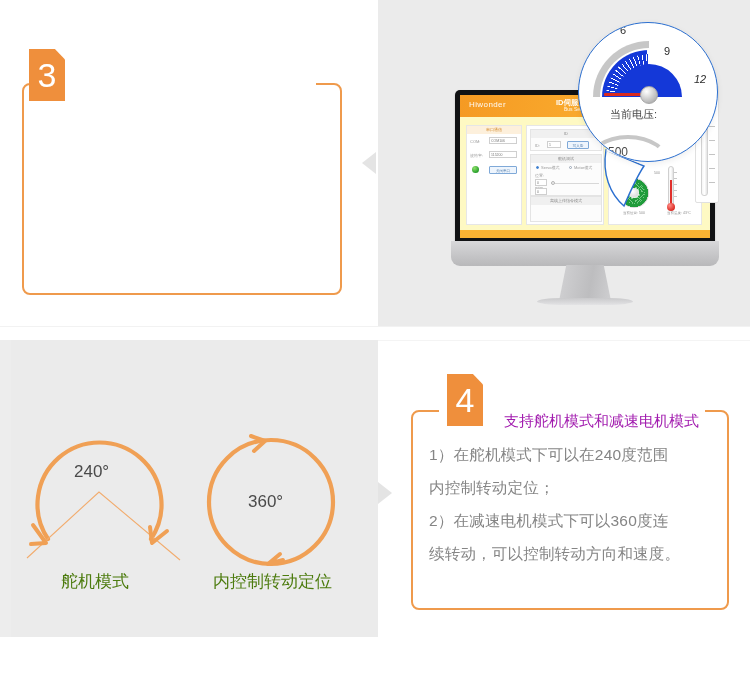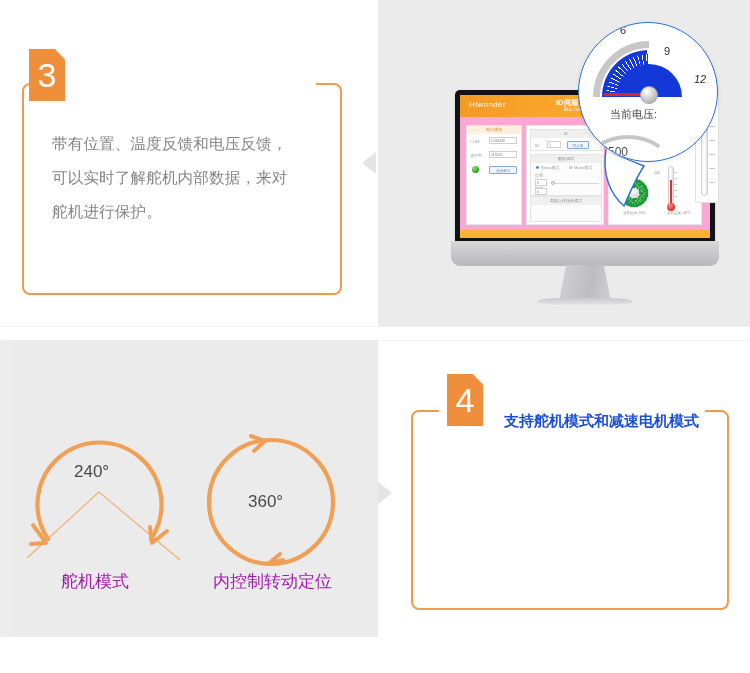--- a/index.html
+++ b/index.html
@@ -50,22 +50,22 @@
     background: #ef8f3c; color: #ffffff;
     font-size: 34px; line-height: 52px; text-align: center;
     font-weight: 400;
     clip-path: polygon(0 0, 72% 0, 100% 20%, 100% 100%, 0 100%);
   }
   .card-title {
     color: #f07d1a; font-size: 30px; line-height: 40px;
     font-weight: 700; letter-spacing: 0px; padding-left: 7px;
   }
   .card-sub {
-    position: absolute; color: #1d4ed8; font-size: 15px; line-height: 18px;
-    white-space: nowrap; font-weight: 700;
+    position: absolute; color: #a21caf; font-size: 15px; line-height: 18px;
+    white-space: nowrap; font-weight: 400;
   }
   .card-body {
     position: absolute; color: #858585; font-size: 15.5px; line-height: 34px;
     white-space: pre-line; letter-spacing: 0.2px;
   }
 
   
   #card3 { left: 22px; top: 83px; width: 320px; height: 212px; }
   #card3 .frame-mask { left: 22px; width: 272px; background: #ffffff; }
   #card3 .card-head  { left: 7px; top: -34px; }
@@ -81,21 +81,21 @@
   
   #monitor { position: absolute; left: 455px; top: 90px; width: 260px; height: 215px; }
   #mon-bezel {
     position: absolute; left: 0; top: 0; width: 260px; height: 152px;
     background: #111214; border-radius: 5px 5px 0 0;
     padding: 5px 5px 4px 5px;
     box-shadow: 0 1px 2px rgba(0,0,0,.18);
   }
   #mon-screen {
     position: relative; width: 100%; height: 100%;
-    background: #f9a8d4; overflow: hidden; padding-left: 32px;
+    background: #fef9c3; overflow: hidden; padding-left: 32px;
   }
   #mon-chin {
     position: absolute; left: -4px; top: 151px; width: 268px; height: 25px;
     background: linear-gradient(#d8d8da, #c6c6c8 55%, #b8b8ba);
     border-radius: 0 0 9px 9px;
   }
   #mon-neck {
     position: absolute; left: 104px; top: 175px; width: 52px; height: 36px;
     background: linear-gradient(100deg, #d2d2d4, #bdbdbf 60%, #cfcfd1);
     clip-path: polygon(14% 0, 86% 0, 100% 100%, 0 100%);
@@ -255,21 +255,21 @@
   #mag-label { position: absolute; left: 31px; top: 84px; color: #4a4a4a; font-size: 11px; }
   #mag-500 { position: absolute; left: 29px; top: 122px; color: #4a4a4a; font-size: 12px; }
   #mag-arc2 {
     position: absolute; left: 6px; top: 112px; width: 86px; height: 60px;
     border-radius: 50%; border: 4px solid #c7c7c7; border-bottom-color: transparent;
     border-left-color: transparent; border-right-color: transparent;
   }
   
   #mag-tail { position: absolute; left: 600px; top: 148px; width: 46px; height: 62px; }
   .mode-cap {
-    position: absolute; color: #a21caf; font-size: 17px; text-align: center; white-space: nowrap;
+    position: absolute; color: #4d7c0f; font-size: 17px; text-align: center; white-space: nowrap;
   }
   #cap-240 { left: 20px; top: 570px; width: 150px; }
   #cap-360 { left: 190px; top: 570px; width: 165px; }
   .deg-label { position: absolute; color: #4a4a4a; font-size: 17px; }
   #deg-240 { left: 74px; top: 462px; }
   #deg-360 { left: 248px; top: 492px; }
 </style>
 </head>
 <body>
 
@@ -285,32 +285,33 @@
 
   <div class="tri" id="tri-top"></div>
   <div class="tri" id="tri-bot"></div>
 
   <div class="card" id="card3">
     <div class="card-frame"></div>
     <div class="frame-mask"></div>
     <div class="card-head">
       <div class="badge">3</div>
     </div>
-    <div class="card-body">带有位置、温度反馈和电压反馈，
-可以实时了解舵机内部数据，来对
-舵机进行保护。</div>
   </div>
 
   <div class="card" id="card4">
     <div class="card-frame"></div>
     <div class="frame-mask"></div>
     <div class="card-head">
       <div class="badge">4</div>
     </div>
     <div class="card-sub">支持舵机模式和减速电机模式</div>
+    <div class="card-body">1）在舵机模式下可以在240度范围
+内控制转动定位；
+2）在减速电机模式下可以360度连
+续转动，可以控制转动方向和速度。</div>
   </div>
 
   <div id="monitor">
     <div id="mon-bezel">
       <div id="mon-screen">
 
         <div id="ui-header">
           <div id="ui-logo">Hiwonder</div>
           <div id="ui-prod">ID伺服</div>
           <div id="ui-prod2">Bus Servo</div>

